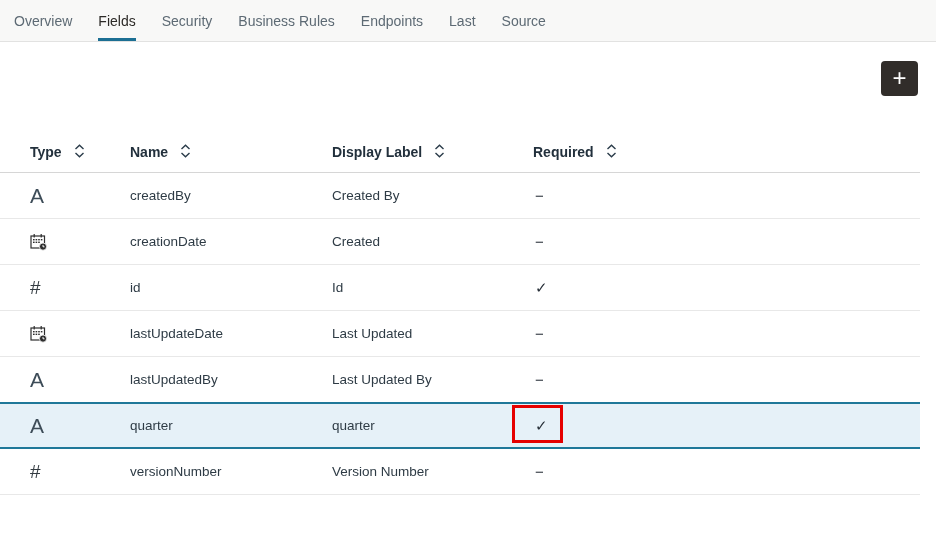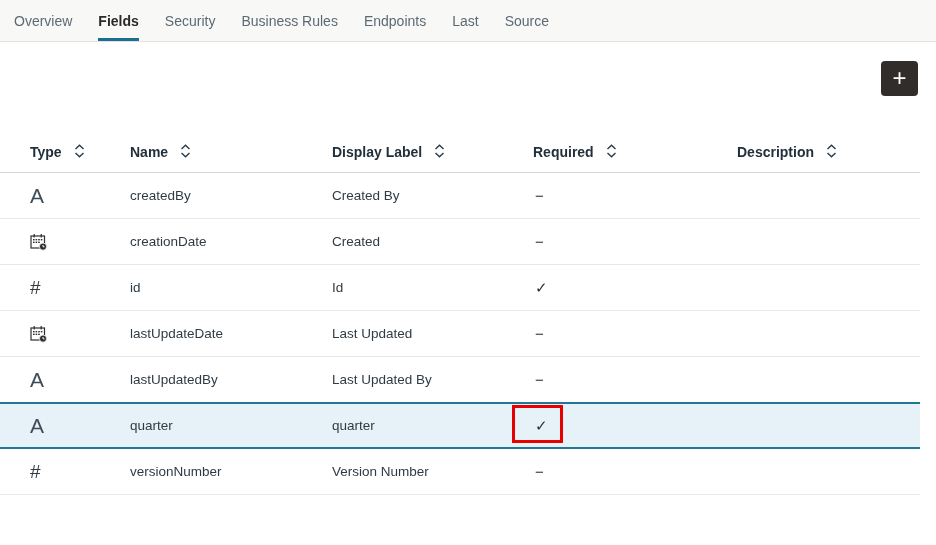--- a/index.html
+++ b/index.html
@@ -13,21 +13,21 @@
   
   .tabbar {
     position:absolute; left:0; top:0; width:936px; height:42px;
     background:#f8f8f7; border-bottom:1px solid #e2e2e1;
     display:flex; align-items:stretch; padding-left:14px; gap:26px;
   }
   .tab {
     display:flex; align-items:center; font-size:14px; color:#5d6a74;
     cursor:pointer; border-bottom:3px solid transparent; padding-top:3px;
   }
-  .tab.active { color:#2c2a27; font-weight:bold; border-bottom-color:#1c6f93; }
+  .tab.active { color:#2c2a27; font-weight:normal; border-bottom-color:#1c6f93; }
 
   
   .filter-wrap {
     position:absolute; left:14px; top:62px; width:182px; height:33px;
   }
   .filter-input {
     width:100%; height:100%; border:1px solid #949494; border-radius:4px;
     padding:0 36px 0 11px; font-size:14px; color:#2e3b45; outline:none;
     font-family:"Liberation Sans", sans-serif; background:#fff;
   }
@@ -124,27 +124,20 @@
       </div>
       <div class="th">
         <span>Display Label</span>
         <svg class="sort-icon" viewBox="0 0 11 14">
             <path d="M1.5 5 L5.5 1.3 L9.5 5" fill="none" stroke="currentColor" stroke-width="1.4"></path>
             <path d="M1.5 9 L5.5 12.7 L9.5 9" fill="none" stroke="currentColor" stroke-width="1.4"></path>
           </svg>
       </div>
       <div class="th">
         <span>Required</span>
-        <svg class="sort-icon" viewBox="0 0 11 14">
-            <path d="M1.5 5 L5.5 1.3 L9.5 5" fill="none" stroke="currentColor" stroke-width="1.4"></path>
-            <path d="M1.5 9 L5.5 12.7 L9.5 9" fill="none" stroke="currentColor" stroke-width="1.4"></path>
-          </svg>
-      </div>
-      <div class="th">
-        <span>Description</span>
         <svg class="sort-icon" viewBox="0 0 11 14">
             <path d="M1.5 5 L5.5 1.3 L9.5 5" fill="none" stroke="currentColor" stroke-width="1.4"></path>
             <path d="M1.5 9 L5.5 12.7 L9.5 9" fill="none" stroke="currentColor" stroke-width="1.4"></path>
           </svg>
       </div>
     </div>
 
     <div class="tr row">
       <div class="cell type-cell">
         <span class="type-glyph-a">A</span>

